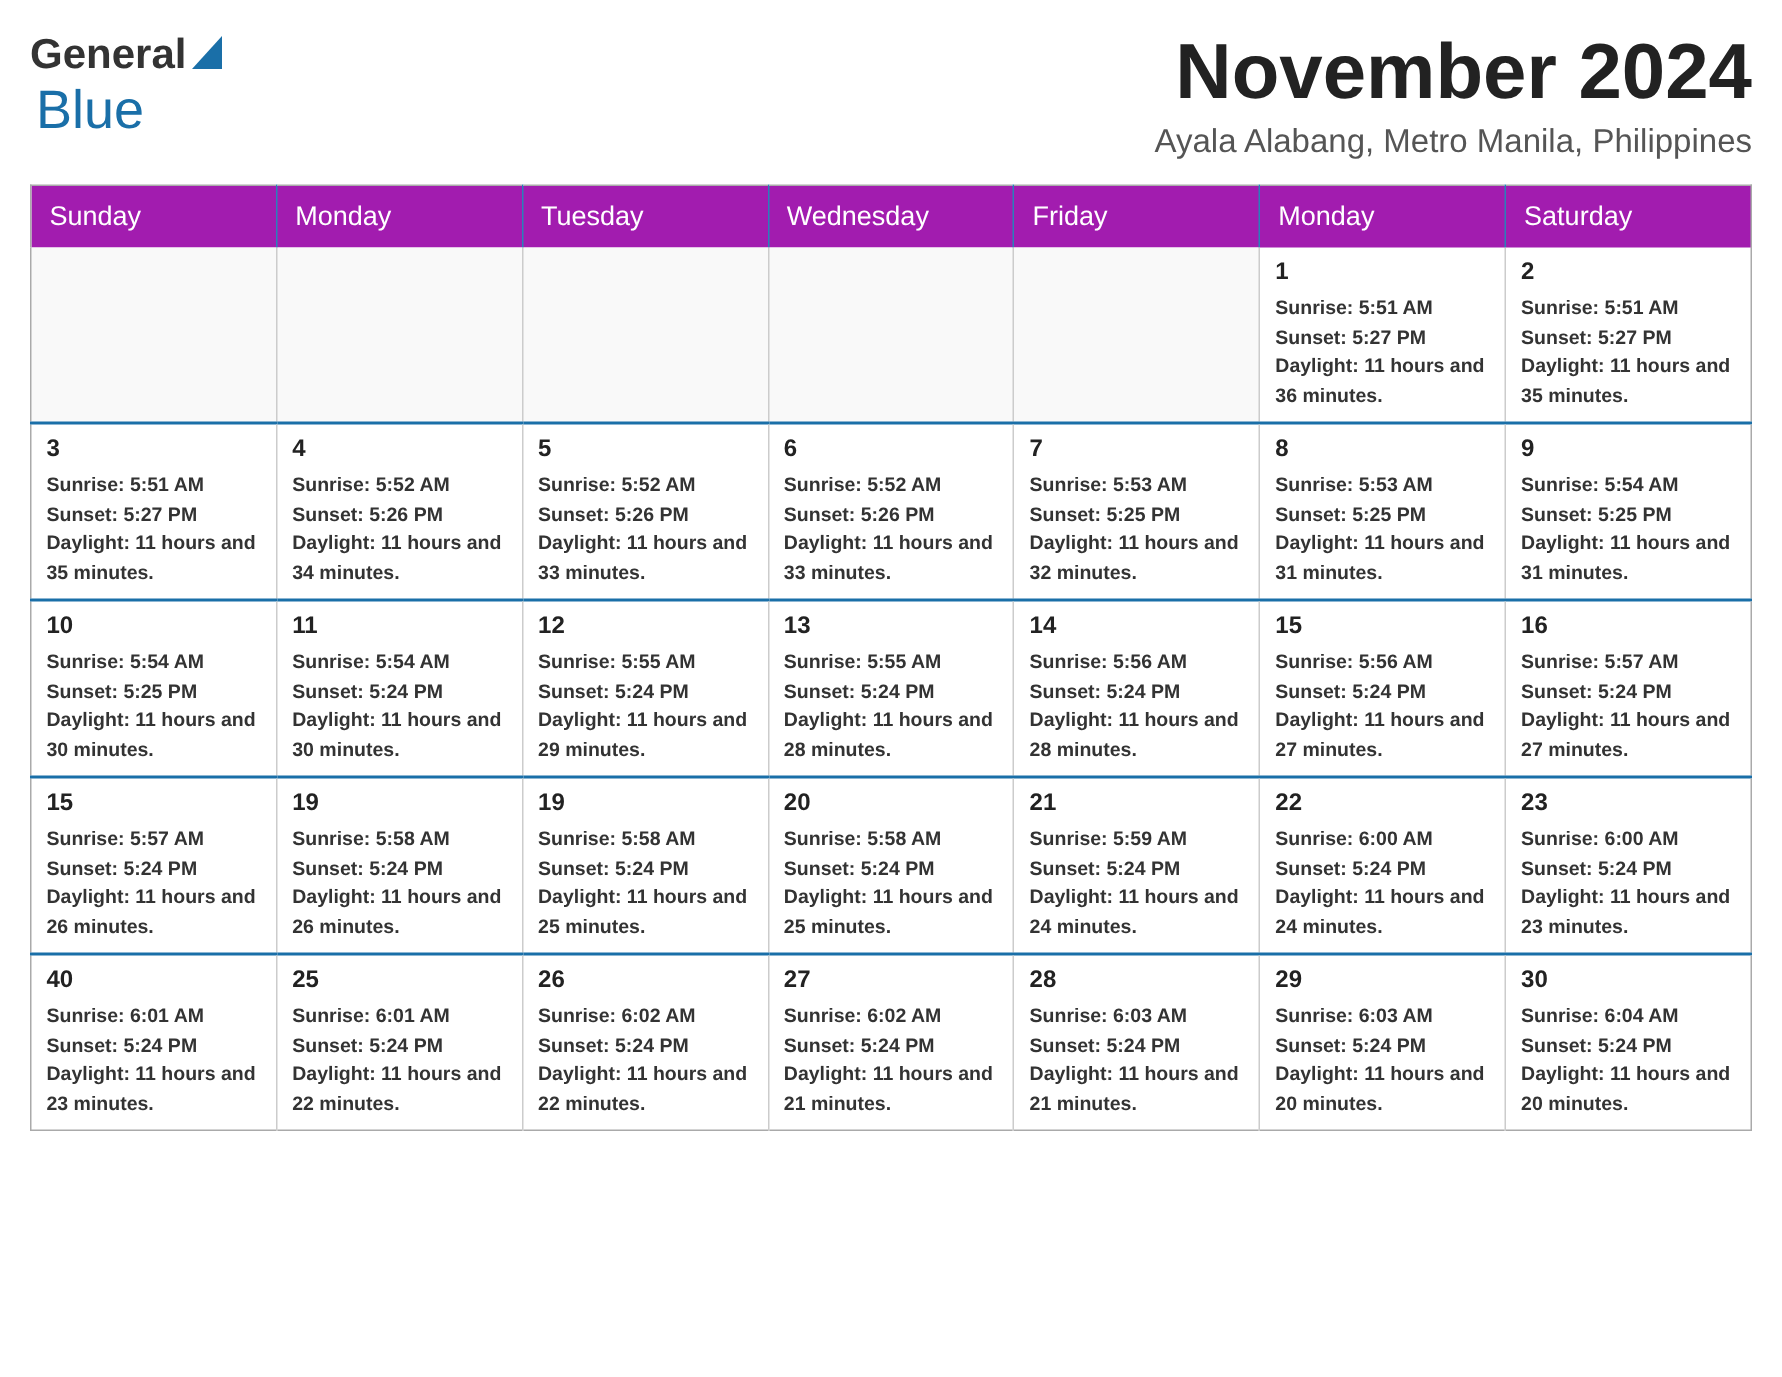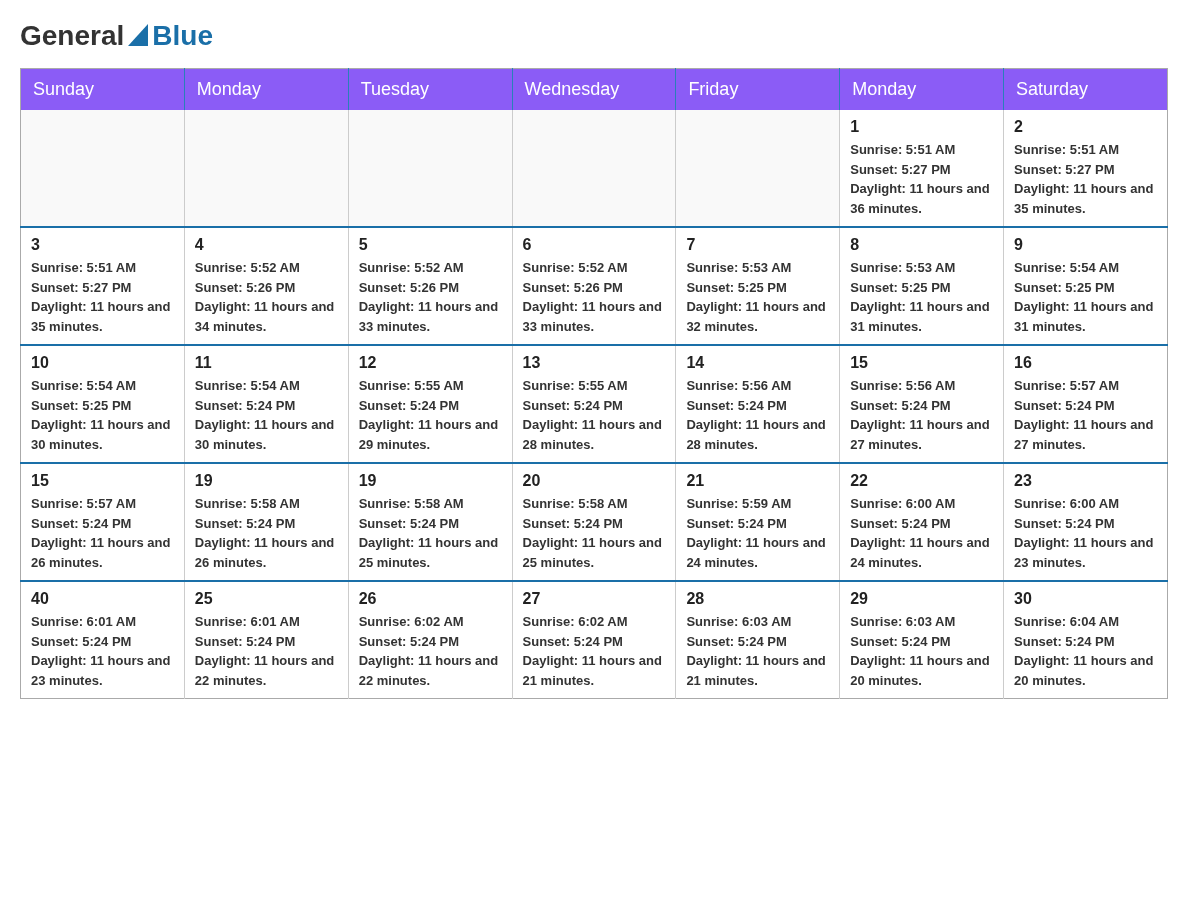--- a/index.html
+++ b/index.html
@@ -12,21 +12,21 @@
       min-height: 918px;
     }
     .header {
       display: flex;
       justify-content: space-between;
       align-items: flex-start;
       margin-bottom: 16px;
     }
     .logo {
       display: flex;
-      flex-direction: row;
+      flex-direction: column;
       align-items: flex-start;
     }
     .header-right {
       text-align: right;
     }
     .month-title {
       font-size: 52px;
       font-weight: bold;
       color: #222;
       line-height: 1.1;
@@ -35,21 +35,21 @@
       font-size: 22px;
       color: #555;
       margin-top: 4px;
     }
     .calendar {
       width: 100%;
       border-collapse: collapse;
       border: 1px solid #aaa;
     }
     .calendar th {
-      background-color: #8b5cf6;
+      background-color: #a21caf;
       color: #fff;
       padding: 10px 12px;
       text-align: left;
       font-size: 18px;
       font-weight: normal;
       border-right: 1px solid #2980b9;
     }
     .calendar th:last-child {
       border-right: none;
     }
@@ -96,22 +96,26 @@
   <div class="logo">
     <div class="logo-text-row">
       <span style="font-size:28px;font-weight:bold;color:#333;">General</span>
       <span style="display:inline-block;margin-left:4px;margin-top:2px;">
         <svg width="20" height="22" viewBox="0 0 20 22">
           <polygon points="0,22 20,22 20,0" fill="#1a6fa8"></polygon>
         </svg>
       </span>
     </div>
     <div>
-      <span style="font-size:28px;font-weight:bold;color:#1a6fa8;margin-left:4px;">Blue</span>
+      <span style="font-size:36px;font-weight:normal;color:#1a6fa8;margin-left:4px;">Blue</span>
     </div>
+  </div>
+  <div class="header-right">
+    <div class="month-title">November 2024</div>
+    <div class="location">Ayala Alabang, Metro Manila, Philippines</div>
   </div>
 </div>
 
 <table class="calendar">
   <thead>
     <tr>
       <th>Sunday</th>
       <th>Monday</th>
       <th>Tuesday</th>
       <th>Wednesday</th>

